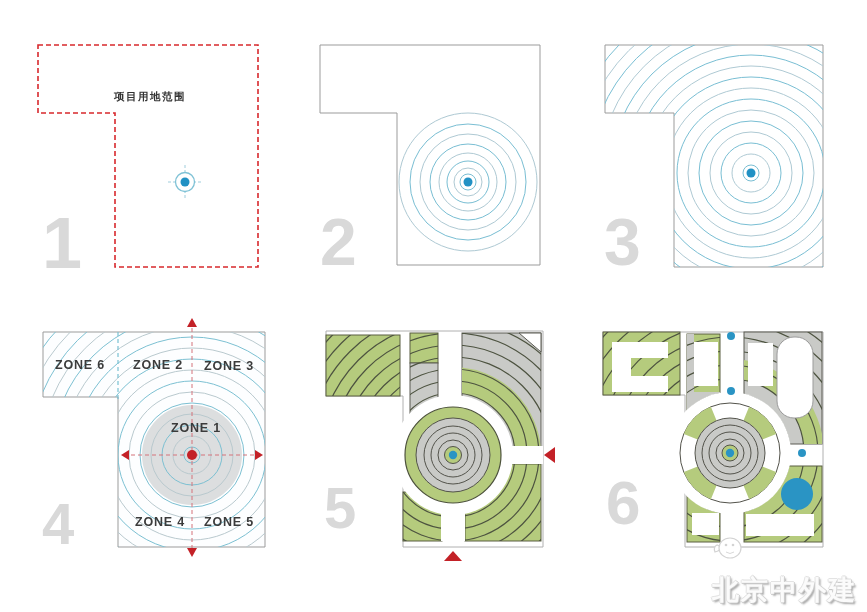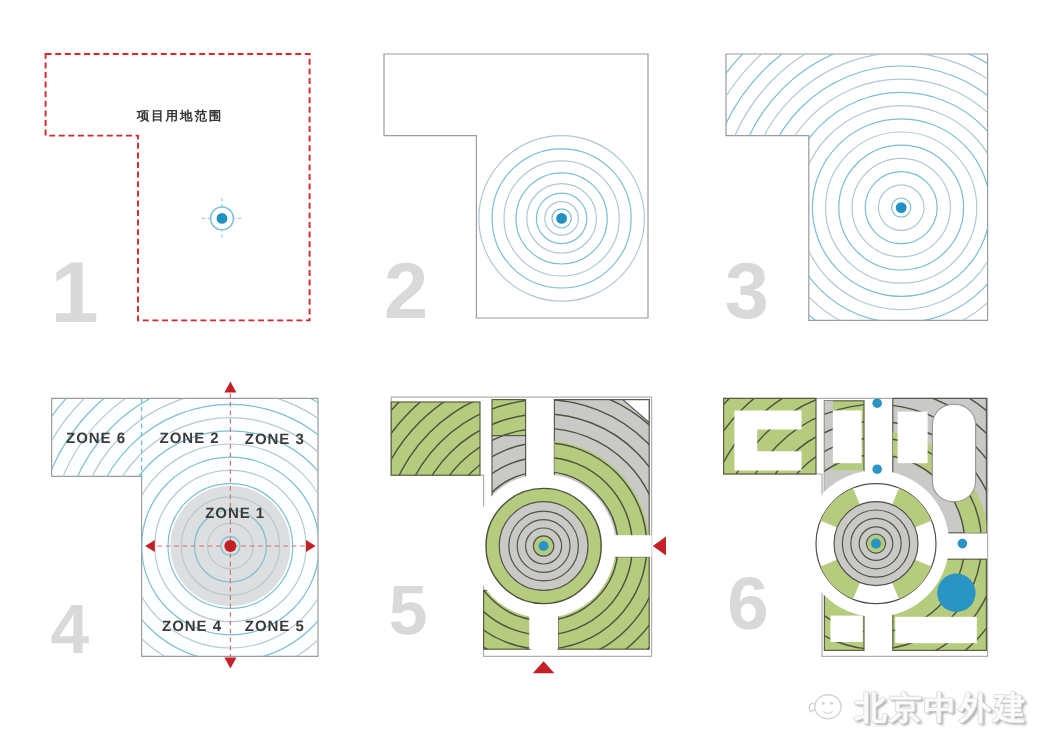--- a/index.html
+++ b/index.html
@@ -4,21 +4,21 @@
 <style>
   html,body{margin:0;padding:0;background:#fff;}
   #canvas{position:relative;width:867px;height:612px;background:#fff;overflow:hidden;
           font-family:"Liberation Sans",sans-serif;}
   svg{position:absolute;inset:0;}
   text{font-family:"Liberation Sans",sans-serif;}
   .site-label{font-size:10.5px;letter-spacing:1.5px;fill:#333;font-weight:600;}
   .zone-label{font-size:12.5px;letter-spacing:.8px;fill:#3b3b3b;font-weight:700;text-anchor:middle;}
   .numeral{fill:#d9d9d9;font-weight:bold;}
   .n72{font-size:72px;} .n66{font-size:66px;} .n58{font-size:58px;} .n62{font-size:62px;}
-  .wm{position:absolute;right:10px;bottom:4px;display:flex;align-items:center;gap:6px;}
+  .wm{position:absolute;right:10px;bottom:4px;display:flex;align-items:flex-start;gap:6px;flex-direction:column;}
   .wm-text{font-weight:700;font-size:27px;letter-spacing:2px;color:#fbfbfb;
     text-shadow:1px 0 #cfcfcf,-1px 0 #e3e3e3,0 1px #c6c6c6,0 -1px #e3e3e3,2px 2px 2px #a8a8a8;}
 </style>
 </head>
 <body>
 
 <div id="canvas">
 <svg width="867" height="612" viewBox="0 0 867 612">
   <defs>
     <clipPath id="clip-p3">

